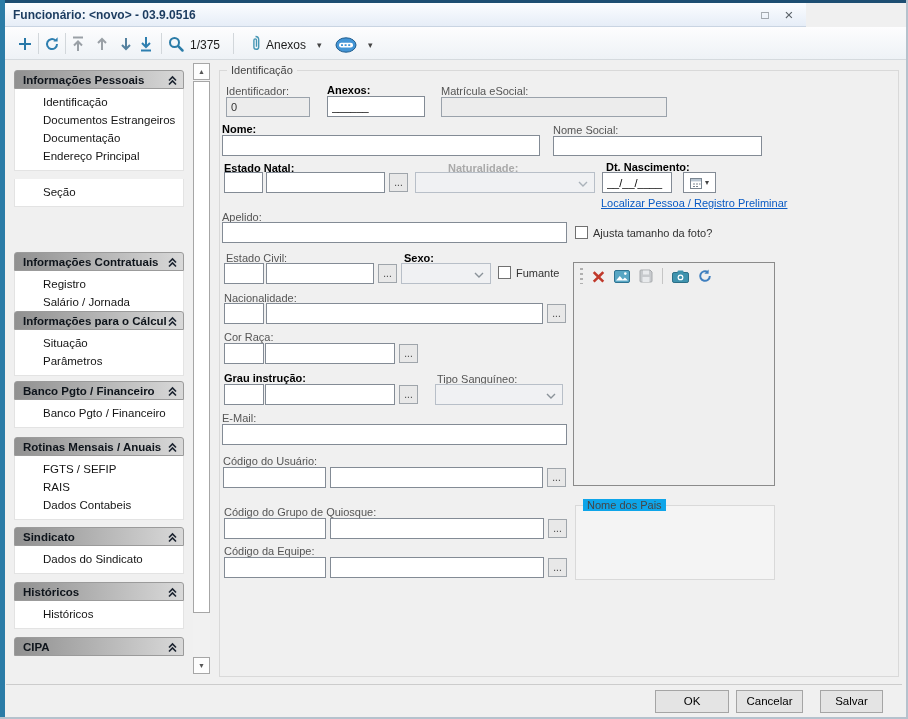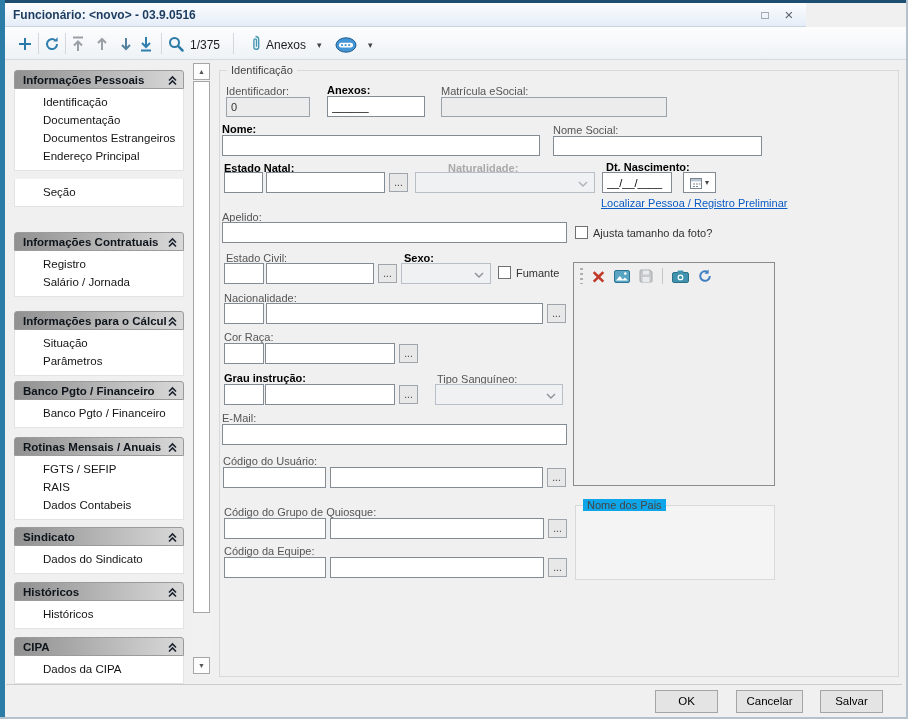--- a/index.html
+++ b/index.html
@@ -163,33 +163,33 @@
 
 <div class="panel" style="top:70px">
   <div class="phead">
     <span class="ptitle">Informações Pessoais</span>
     <svg width="11" height="12">
         <path d="M2 6.5 5.5 3 9 6.5M2 10.5 5.5 7 9 10.5" fill="none" stroke="#1c2430" stroke-width="1.6"></path>
       </svg>
   </div>
   <div class="pbody">
     <div class="pitem">Identificação</div>
+    <div class="pitem">Documentos Estrangeiros</div>
     <div class="pitem">Documentação</div>
-    <div class="pitem">Documentos Estrangeiros</div>
     <div class="pitem">Endereço Principal</div>
   </div>
 </div>
 
 <div class="panel" style="top:179px">
   <div class="pbody">
     <div class="pitem">Seção</div>
   </div>
 </div>
 
-<div class="panel" style="top:232px">
+<div class="panel" style="top:252px">
   <div class="phead">
     <span class="ptitle">Informações Contratuais</span>
     <svg width="11" height="12">
         <path d="M2 6.5 5.5 3 9 6.5M2 10.5 5.5 7 9 10.5" fill="none" stroke="#1c2430" stroke-width="1.6"></path>
       </svg>
   </div>
   <div class="pbody">
     <div class="pitem">Registro</div>
     <div class="pitem">Salário / Jornada</div>
   </div>
@@ -257,23 +257,20 @@
     <div class="pitem">Históricos</div>
   </div>
 </div>
 
 <div class="panel" style="top:637px">
   <div class="phead">
     <span class="ptitle">CIPA</span>
     <svg width="11" height="12">
         <path d="M2 6.5 5.5 3 9 6.5M2 10.5 5.5 7 9 10.5" fill="none" stroke="#1c2430" stroke-width="1.6"></path>
       </svg>
-  </div>
-  <div class="pbody">
-    <div class="pitem">Dados da CIPA</div>
   </div>
 </div>
 
 <div class="abs sbar">
   <div class="sbtn" style="top:0">▲</div>
   <div class="sthumb"></div>
   <div class="sbtn" style="top:594px">▼</div>
 </div>
 
 <div class="abs gbox" style="left:219px;top:70px;width:680px;height:607px">
@@ -399,15 +396,15 @@
 <div class="abs gbox" style="left:575px;top:505px;width:200px;height:75px;background:#f4f4f4">
   <span class="gtitle" style="background:#0ea5e9">Nome dos Pais</span>
 </div>
 
 <span class="lbl" style="left:224px;top:545px">Código da Equipe:</span>
 <input class="inp" style="left: 224px; top: 557px; width: 102px; height: 21px;">
 <input class="inp" style="left: 330px; top: 557px; width: 214px; height: 21px;">
 <button class="btn3" style="left:548px;top:558px;width:19px;height:19px">...</button>
 
 <div class="abs divline"></div>
-<button class="wbtn" style="left:655px;width:63px">OK</button>
+<button class="wbtn" style="left:655px;width:74px">OK</button>
 <button class="wbtn" style="left:736px;width:67px">Cancelar</button>
 <button class="wbtn" style="left:820px;width:63px">Salvar</button>
 
 </body></html>

